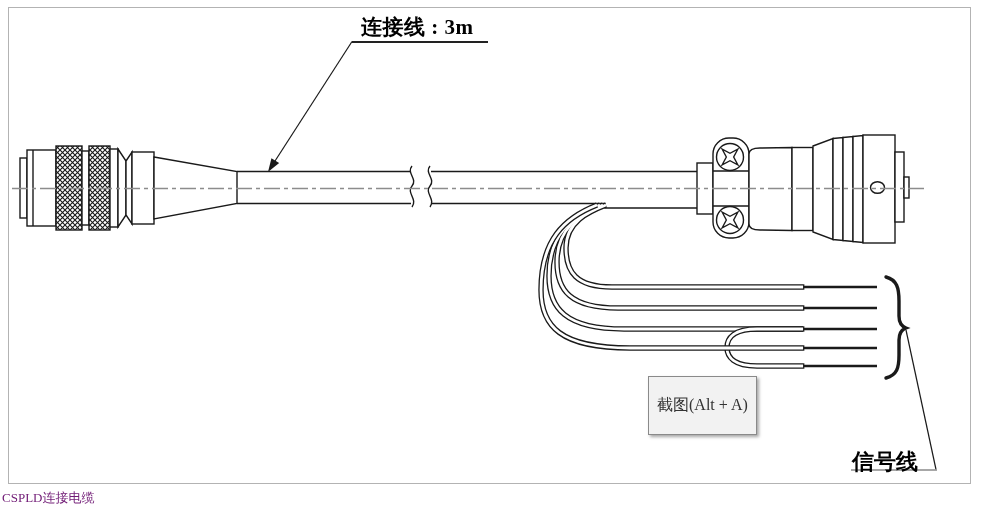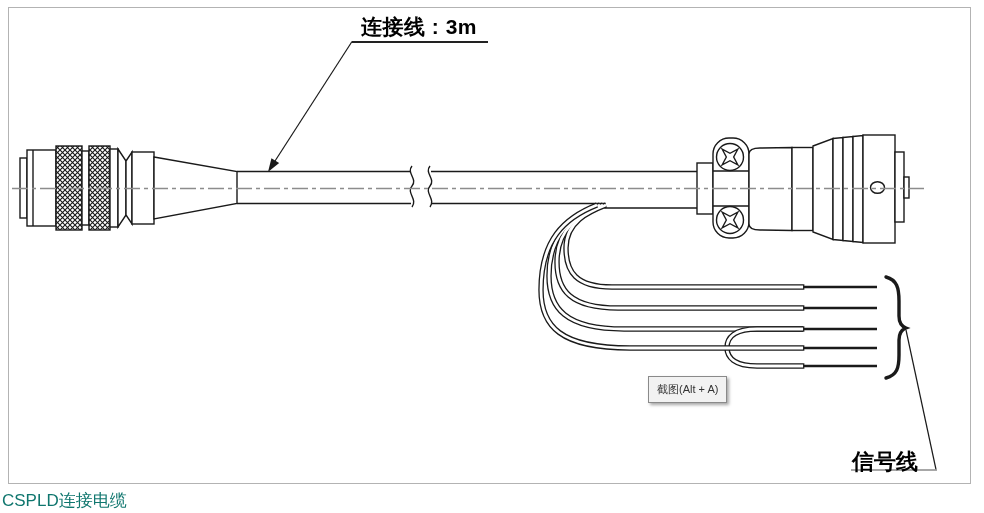--- a/index.html
+++ b/index.html
@@ -1,27 +1,27 @@
 <!DOCTYPE html>
 <html><head>
 <meta charset="utf-8">
 <style>
   html,body{margin:0;padding:0;background:#ffffff;}
   #screen{
     position:relative;width:984px;height:513px;background:#ffffff;overflow:hidden;
-    font-family:Liberation Sans, sans-serif;
+    font-family:Liberation Serif, serif;
   }
   #diagram-svg{position:absolute;left:0;top:0;}
   .overlay-label{position:absolute;color:#000;white-space:nowrap;}
   #cable-length-label{left:361px;top:13px;font-size:21px;font-weight:bold;letter-spacing:0.5px;}
   #signal-wires-label{left:852px;top:447px;font-size:22px;font-weight:bold;}
-  #drawing-caption{left:2px;top:489px;font-size:17px;font-weight:normal;color:#0f766e;}
+  #drawing-caption{left:2px;top:489px;font-size:13px;font-weight:normal;color:#701a75;}
   #screenshot-tooltip{
     position:absolute;left:648px;top:376px;height:25px;line-height:24px;
-    padding:0 8px;font-size:11px;color:#333;background:#f2f2f2;
+    padding:16px 8px;font-size:16px;color:#333;background:#f2f2f2;
     border:1px solid #8a8a8a;box-shadow:2px 2px 3px rgba(0,0,0,0.35);
     white-space:nowrap;
   }
 </style>
 </head>
 <body>
 
 <div id="screen">
 
   <svg id="diagram-svg" width="984" height="513" viewBox="0 0 984 513">

